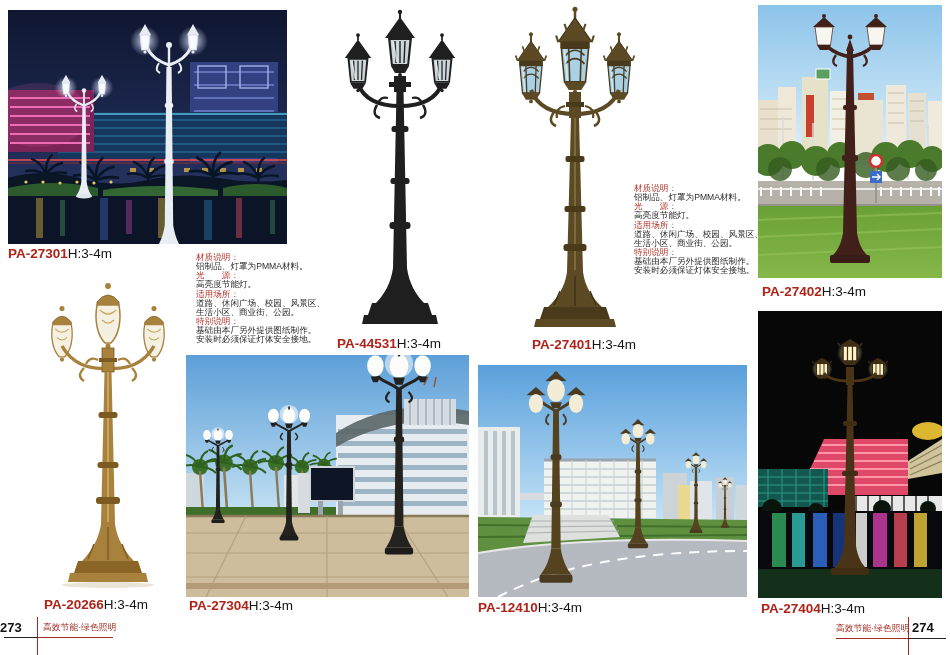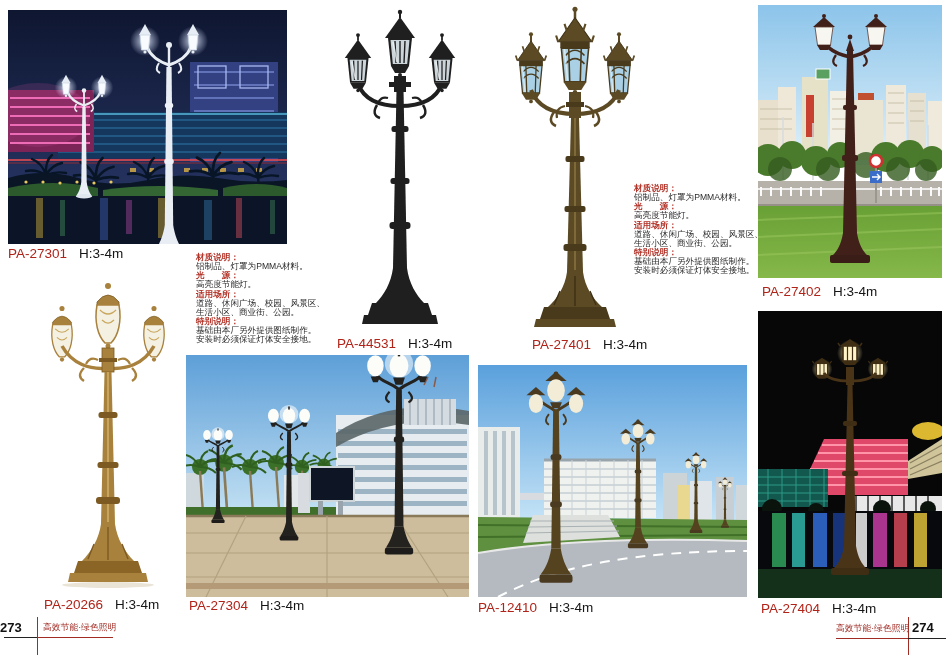--- a/index.html
+++ b/index.html
@@ -2,24 +2,24 @@
 <html><head>
 <meta charset="utf-8">
 <style>
 *{margin:0;padding:0;box-sizing:border-box}
 html,body{background:#ffffff}
 .page{position:relative;width:950px;height:655px;background:#fff;overflow:hidden;
   font-family:"Liberation Sans","DejaVu Sans",sans-serif}
 .photo,.cutout{position:absolute;overflow:hidden}
 .photo svg,.cutout svg{display:block;width:100%;height:100%}
 .plabel{position:absolute;font-size:13.5px;white-space:nowrap;line-height:15px}
-.plabel .code{color:#b02318;font-weight:normal}
-.plabel .size{color:#151515;margin-left:12px}
+.plabel .code{color:#b02318;font-weight:bold}
+.plabel .size{color:#151515;margin-left:0}
 .spec{position:absolute;width:142px;font-size:8.6px;line-height:9.15px;color:#2c2c2c}
-.spec .sh{color:#b23227;font-weight:bold}
+.spec .sh{color:#b23227;font-weight:normal}
 .pgnum{position:absolute;font-size:13px;font-weight:bold;color:#111;line-height:15px}
 .slogan{position:absolute;font-size:8.8px;font-weight:normal;color:#a02c24;line-height:11px;white-space:nowrap}
 .vline{position:absolute;width:1px;background:#a02c24}
 .hline{position:absolute;height:1px}
 .hl-black{background:#222}
 .hl-red{background:#a02c24}
 
 .ph1{left:8px;top:10px;width:279px;height:234px}
 .cut2{left:325px;top:6px;width:150px;height:330px}
 .cut4{left:500px;top:6px;width:150px;height:330px}

